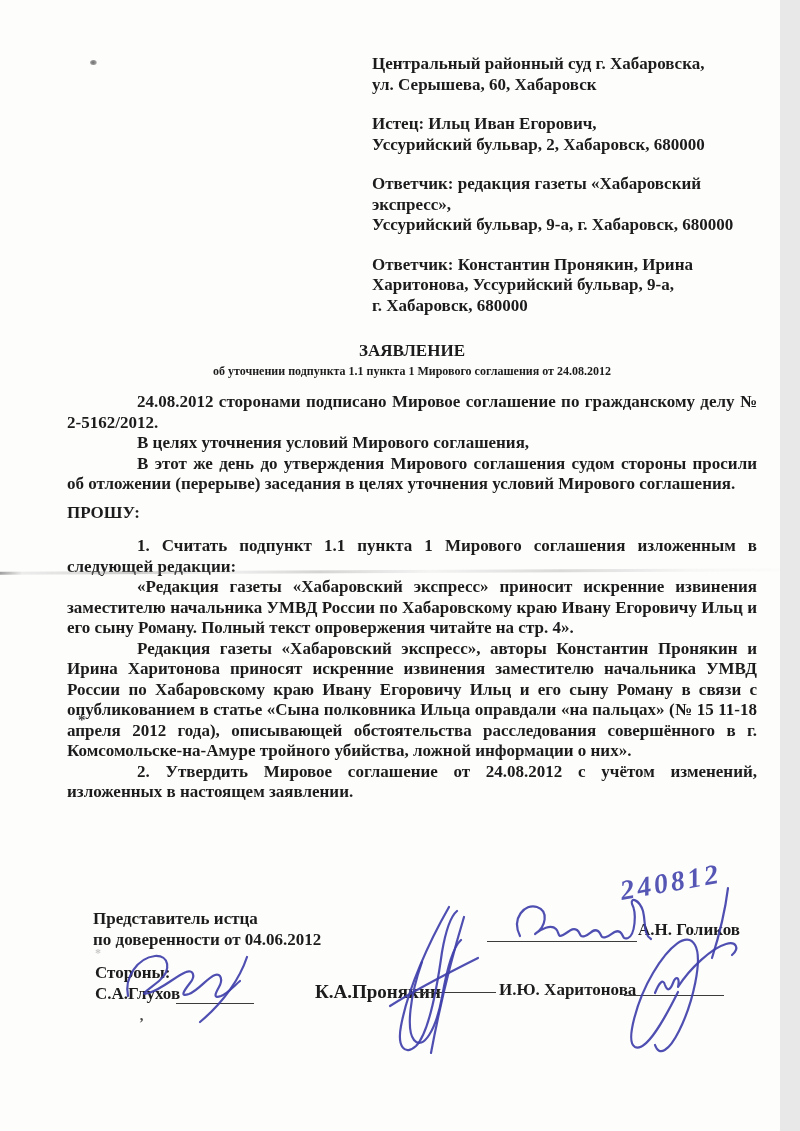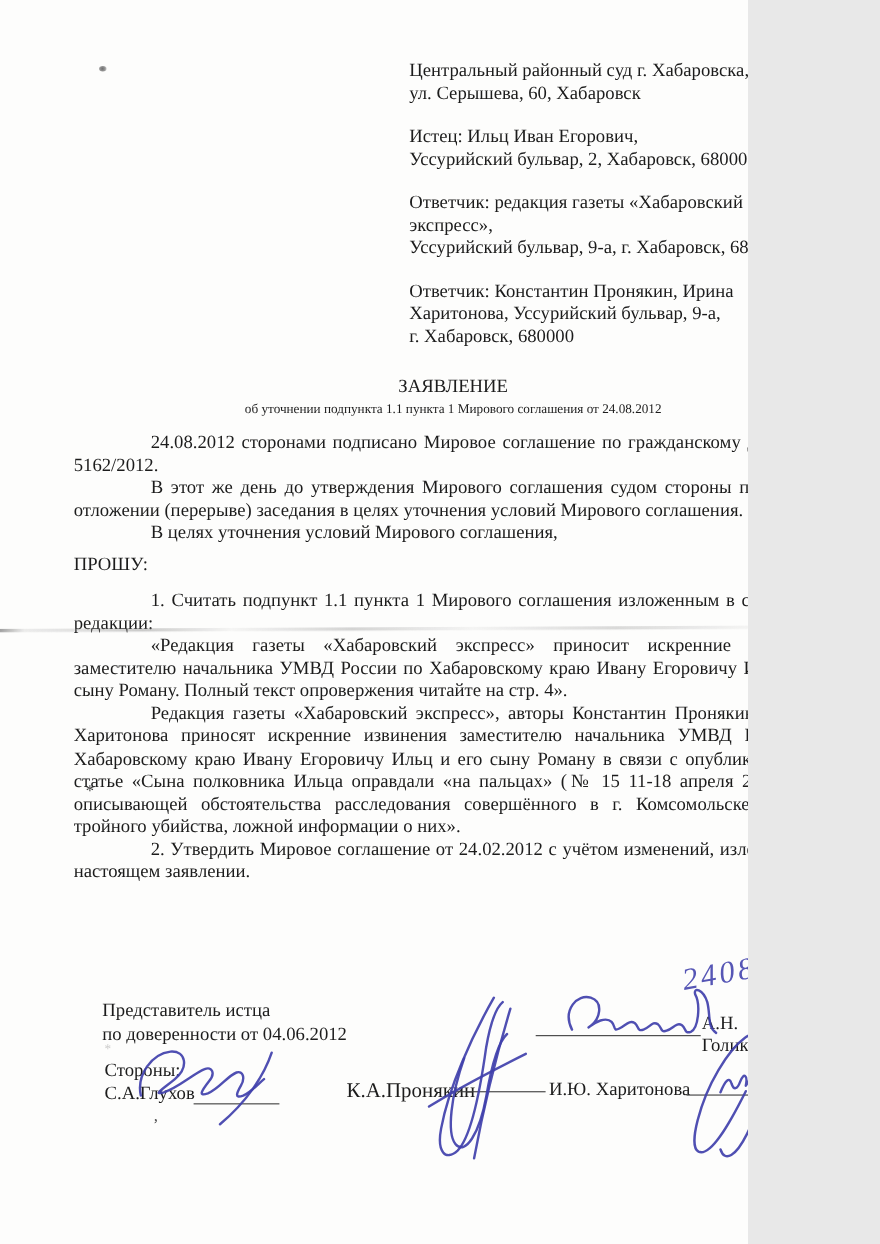--- a/index.html
+++ b/index.html
@@ -1,22 +1,23 @@
 <!DOCTYPE html>
 <html><head>
 <meta charset="utf-8">
 <style>
   html,body{margin:0;padding:0;background:#e8e8e8;}
   .page{
     position:relative;
-    width:680px;height:1131px;
+    width:780px;height:1131px;
     background:#fdfdfc;
     overflow:hidden;
     font-family:"Liberation Serif","DejaVu Serif",serif;
     color:#1c1c1c;
+    font-weight:bold;
     -webkit-font-smoothing:antialiased;
   }
   
   .addr-stack{position:absolute;left:372px;top:54px;width:400px;}
   .addr-stack p{
     margin:0 0 19px 0;
     font-size:17px;line-height:20.5px;
     white-space:pre-line;
   }
   
@@ -95,27 +96,27 @@
 г. Хабаровск, 680000</p>
   </div>
 
   <div class="title-block">
     <div class="t1">ЗАЯВЛЕНИЕ</div>
     <div class="t2">об уточнении подпункта 1.1 пункта 1 Мирового соглашения от 24.08.2012</div>
   </div>
 
   <div class="body-block">
     <p>24.08.2012 сторонами подписано Мировое соглашение по гражданскому делу № 2-5162/2012.</p>
+    <p>В целях уточнения условий Мирового соглашения,</p>
     <p>В этот же день до утверждения Мирового соглашения судом стороны просили об отложении (перерыве) заседания в целях уточнения условий Мирового соглашения.</p>
-    <p>В целях уточнения условий Мирового соглашения,</p>
     <p class="request-heading">ПРОШУ:</p>
     <p>1. Считать подпункт 1.1 пункта 1 Мирового соглашения изложенным в следующей редакции:</p>
     <p>«Редакция газеты «Хабаровский экспресс» приносит искренние извинения заместителю начальника УМВД России по Хабаровскому краю Ивану Егоровичу Ильц и его сыну Роману. Полный текст опровержения читайте на стр. 4».</p>
     <p>Редакция газеты «Хабаровский экспресс», авторы Константин Пронякин и Ирина Харитонова приносят искренние извинения заместителю начальника УМВД России по Хабаровскому краю Ивану Егоровичу Ильц и его сыну Роману в связи с опубликованием в статье «Сына полковника Ильца оправдали «на пальцах» (№ 15 11-18 апреля 2012 года), описывающей обстоятельства расследования совершённого в г. Комсомольске-на-Амуре тройного убийства, ложной информации о них».</p>
-    <p>2. Утвердить Мировое соглашение от 24.02.2012 с учётом изменений, изложенных в настоящем заявлении.</p>
+    <p>2. Утвердить Мировое соглашение от 24.08.2012 с учётом изменений, изложенных в настоящем заявлении.</p>
   </div>
 
   <div class="crease"></div>
 
   <div class="rep-label">Представитель истца
 по доверенности от 04.06.2012</div>
   <div class="sig-line line-golikov"></div>
   <div class="rep-name">А.Н. Голиков</div>
 
   <div class="parties-label">Стороны:</div>

